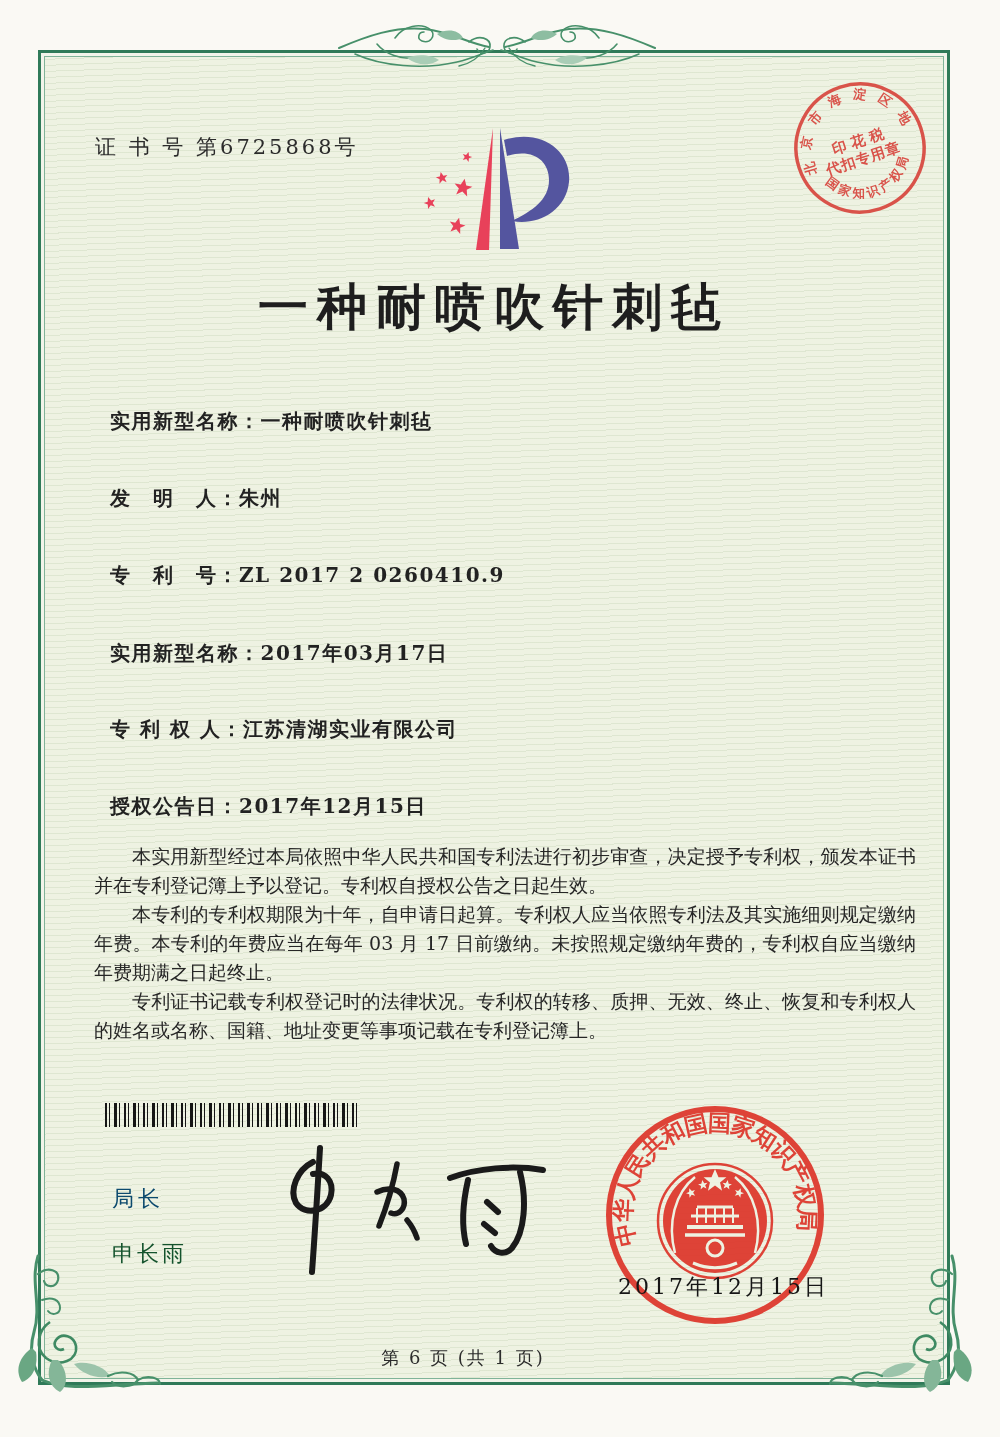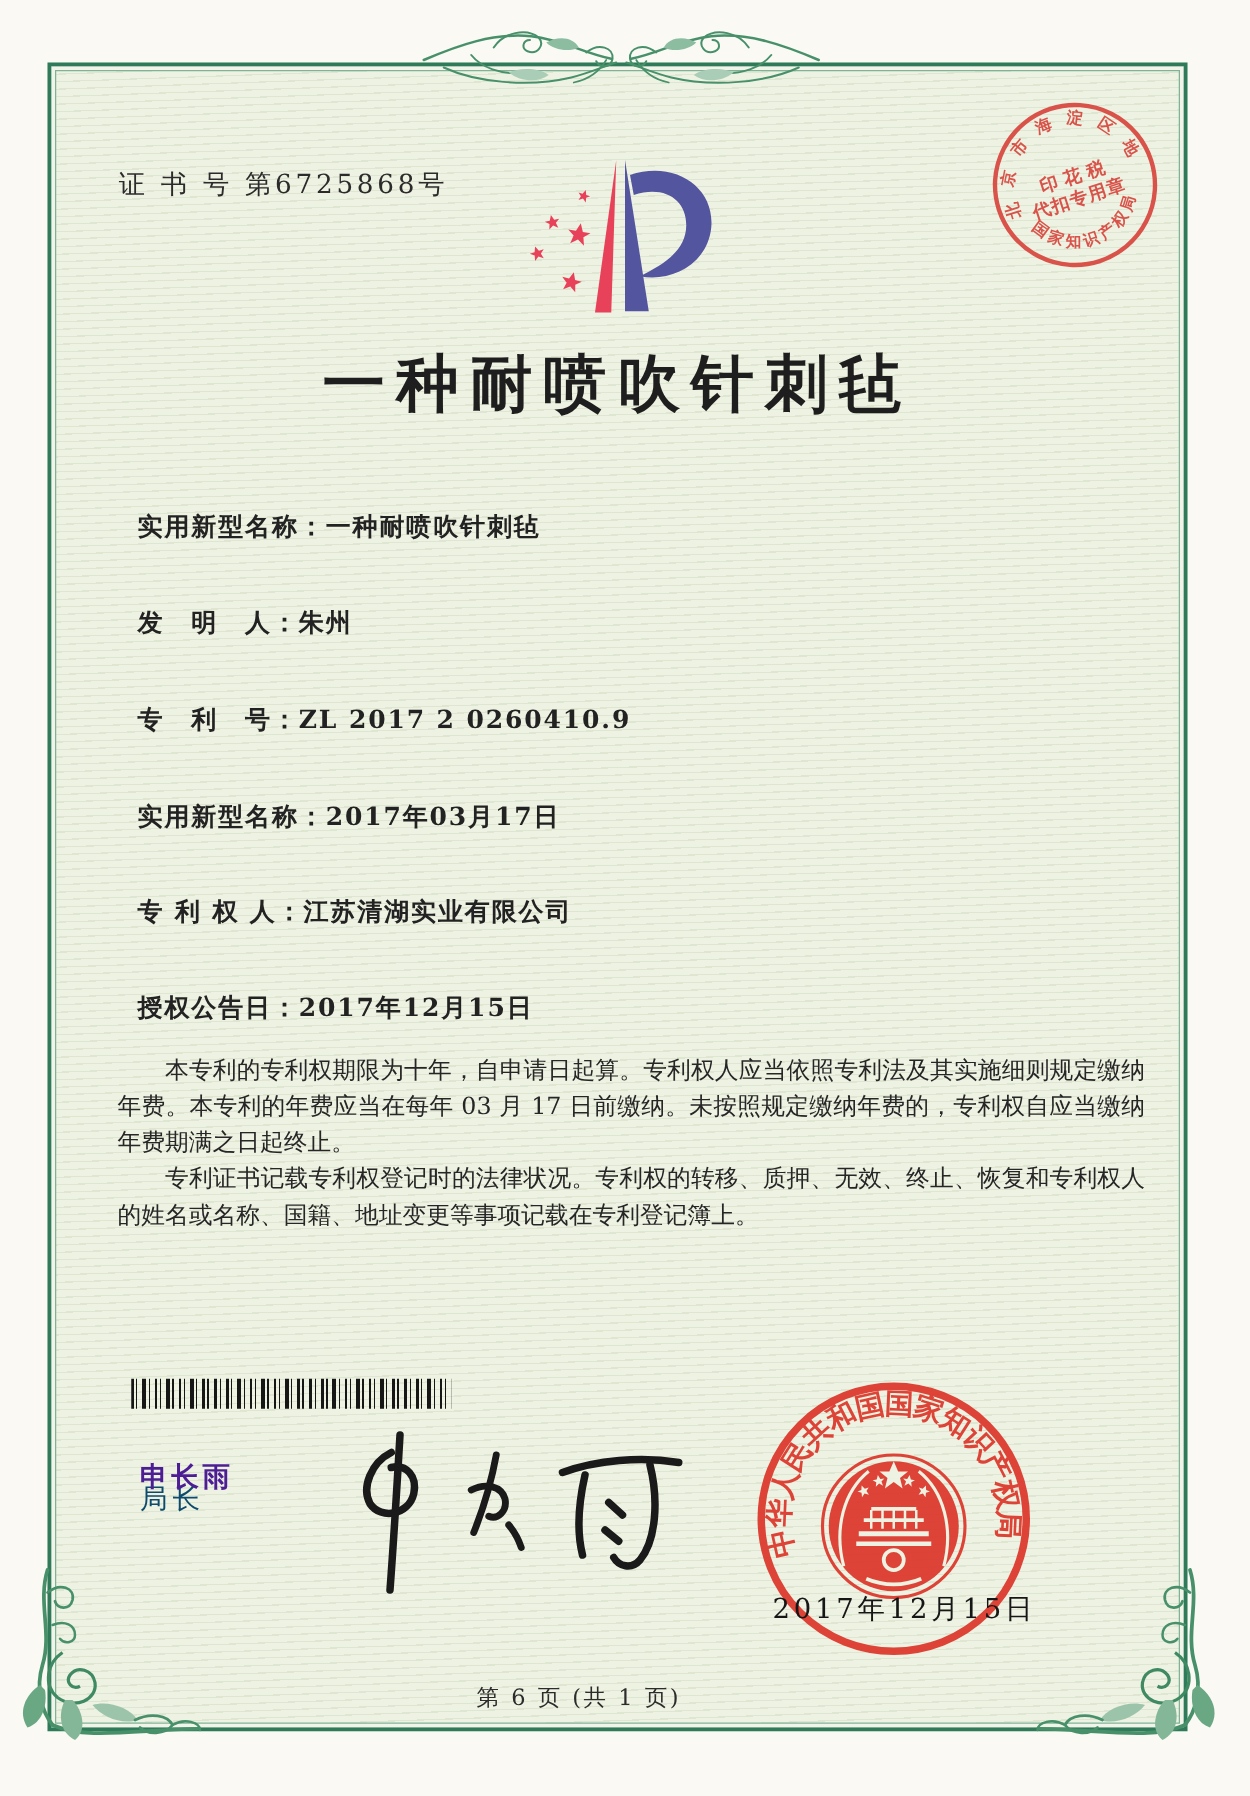--- a/index.html
+++ b/index.html
@@ -57,23 +57,23 @@
       #161616 9px,#161616 12px,transparent 12px,transparent 14px,
       #161616 14px,#161616 15px,transparent 15px,transparent 19px);
   }
   
   .officer-title{
     position:absolute;left:112px;top:1184px;
     font-family:"DejaVu Sans","Liberation Sans",sans-serif;
     font-size:22px;color:#0c4a6e;letter-spacing:4px;
   }
   .officer-name{
-    position:absolute;left:112px;top:1167px;
+    position:absolute;left:112px;top:1239px;
     font-family:"DejaVu Sans","Liberation Sans",sans-serif;
-    font-size:22px;color:#4c1d95;letter-spacing:3px;font-weight:bold;
+    font-size:22px;color:#14532d;letter-spacing:3px;
   }
   .signature{position:absolute;left:265px;top:1140px;width:290px;height:140px;}
   
   .seal{position:absolute;left:595px;top:1095px;width:240px;height:240px;opacity:.93;z-index:1;}
   .seal-date{
     position:absolute;left:618px;top:1272px;z-index:2;
     font-size:22px;color:#161616;letter-spacing:3px;
   }
   
   .page-footer{
@@ -174,20 +174,21 @@
 <div class="title">一种耐喷吹针刺毡</div>
 
 <div class="field f1"><span>实用新型名称：</span><span>一种耐喷吹针刺毡</span></div>
 <div class="field f2"><span>发　明　人：</span><span>朱州</span></div>
 <div class="field f3"><span>专　利　号：</span><span>ZL 2017 2 0260410.9</span></div>
 <div class="field f4"><span>实用新型名称：</span><span>2017年03月17日</span></div>
 <div class="field f5"><span>专 利 权 人：</span><span>江苏清湖实业有限公司</span></div>
 <div class="field f6"><span>授权公告日：</span><span>2017年12月15日</span></div>
 
 <div class="body-text">
+  <p>本实用新型经过本局依照中华人民共和国专利法进行初步审查，决定授予专利权，颁发本证书并在专利登记簿上予以登记。专利权自授权公告之日起生效。</p>
   <p>本专利的专利权期限为十年，自申请日起算。专利权人应当依照专利法及其实施细则规定缴纳年费。本专利的年费应当在每年 03 月 17 日前缴纳。未按照规定缴纳年费的，专利权自应当缴纳年费期满之日起终止。</p>
   <p>专利证书记载专利权登记时的法律状况。专利权的转移、质押、无效、终止、恢复和专利权人的姓名或名称、国籍、地址变更等事项记载在专利登记簿上。</p>
 </div>
 
 <div class="barcode"></div>
 
 <div class="officer-title">局长</div>
 <div class="officer-name">申长雨</div>
 
 <div class="signature">

